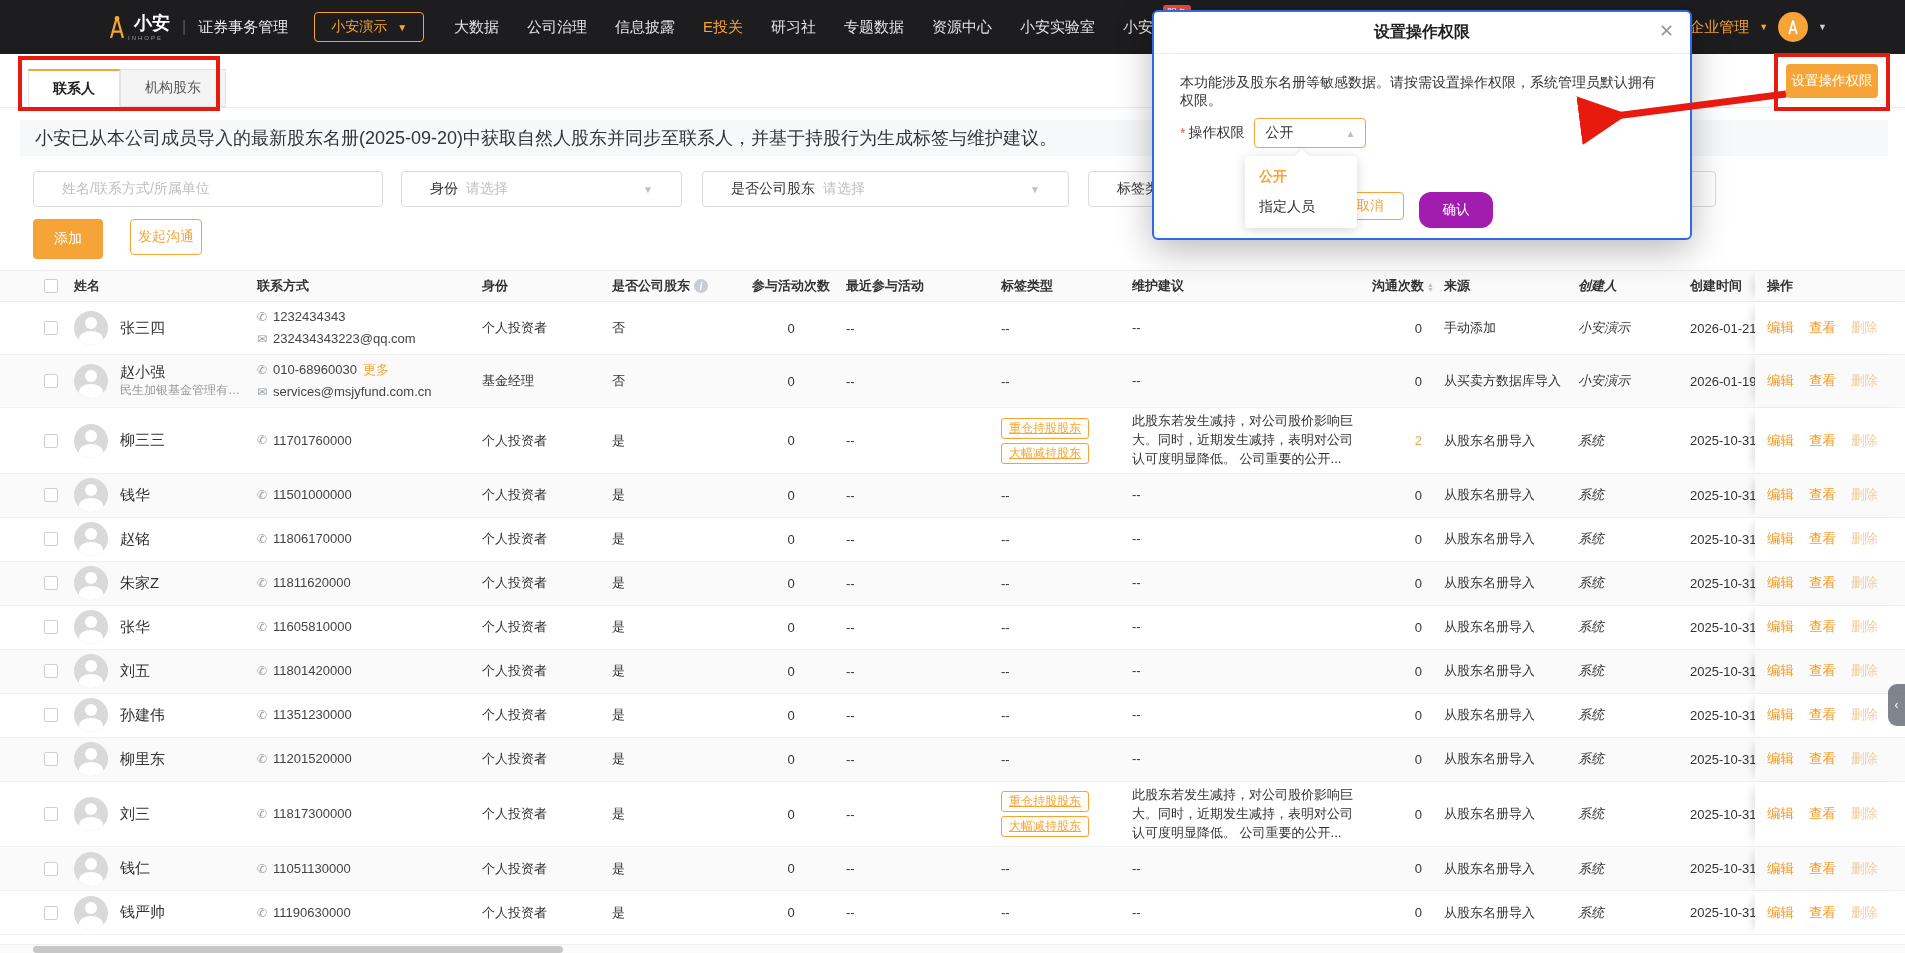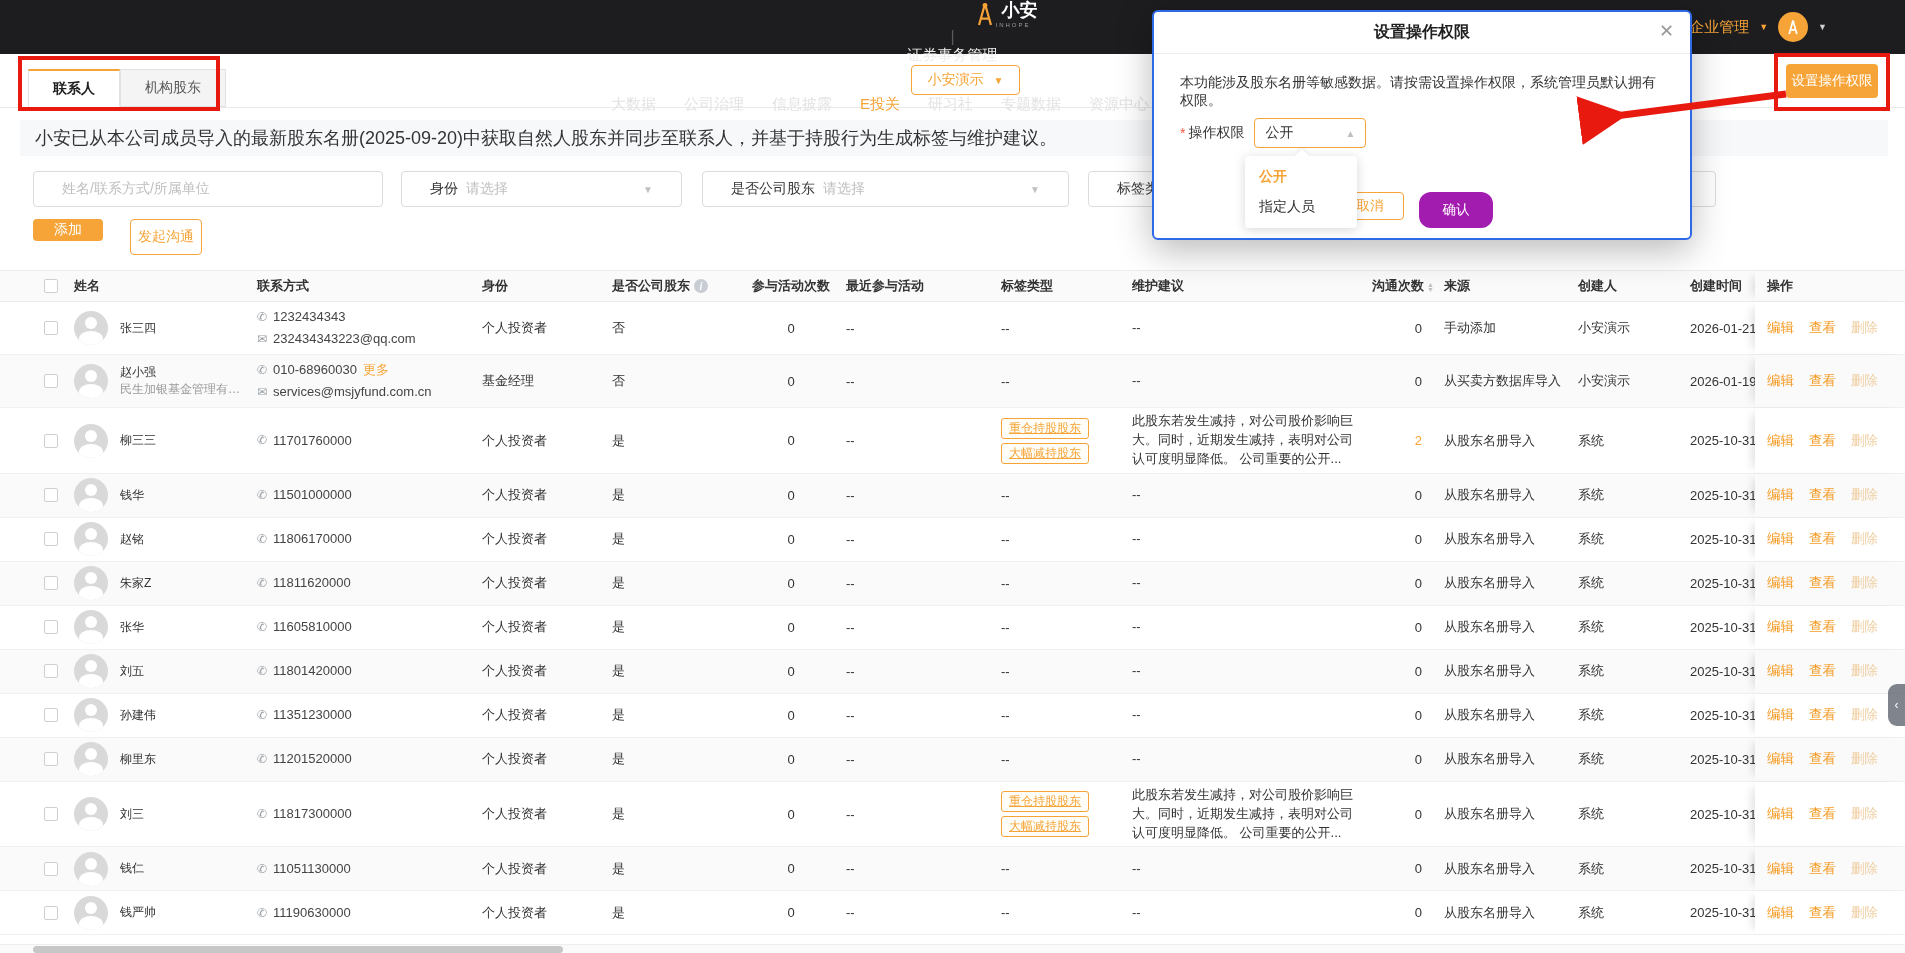--- a/index.html
+++ b/index.html
@@ -1,20 +1,20 @@
 <!DOCTYPE html>
 <html><head>
 <meta charset="utf-8">
 <style>
   * { margin:0; padding:0; box-sizing:border-box; }
   html,body { width:1905px; height:953px; overflow:hidden; }
   body { font-family:"Liberation Sans","DejaVu Sans",sans-serif; background:#fff; position:relative; color:#333; }
 
   
-  .nav { position:absolute; left:0; top:0; width:1905px; height:54px; background:#1D1D1F; display:flex; align-items:center; z-index:10;flex-direction:column; }
+  .nav { position:absolute; left:0; top:0; width:1905px; height:54px; background:#1D1D1F; display:flex; align-items:center; z-index:10; }
   .logo-wrap { display:flex; align-items:center; margin-left:106px; }
   .logo-txt { color:#fff; font-size:18px; font-weight:bold; line-height:1; margin-left:6px; }
   .logo-sub { color:#9a9a9a; font-size:6px; letter-spacing:2px; margin-top:3px; }
   .nav-divider { color:#5a5a5a; margin:0 12px; font-size:16px; }
   .nav-product { color:#ececec; font-size:15px; }
   .env-pill { display:flex; align-items:center; gap:10px; border:1px solid #F6A437; color:#F6A437; border-radius:4px; padding:5px 16px; font-size:14px; margin-left:26px; cursor:pointer; }
   .env-caret { font-size:10px; }
   .nav-menu { display:flex; align-items:center; gap:28px; margin-left:30px; }
   .nav-item { color:#e3e3e3; font-size:15px; cursor:pointer; position:relative; white-space:nowrap; }
   .nav-item.active { color:#F6A437; }
@@ -42,51 +42,51 @@
   .fctrl .lab { color:#333; margin-right:8px; white-space:nowrap; }
   .fctrl .ph { color:#bfbfbf; white-space:nowrap; }
   .fctrl .chev { margin-left:auto; color:#c0c0c0; font-size:10px; }
   #f-kw { left:33px; width:350px; }
   #f-id { left:401px; width:281px; }
   #f-sh { left:702px; width:367px; }
   #f-tag { left:1088px; width:352px; }
   #f-extra { left:1640px; width:76px; }
 
   
-  .btn-add { position:absolute; left:33px; top:219px; width:70px; height:22px; background:#F6A437; color:#fff; border:none; border-radius:4px; font-size:14px; cursor:pointer; }
+  .btn-add { position:absolute; left:33px; top:219px; width:70px; height:40px; background:#F6A437; color:#fff; border:none; border-radius:4px; font-size:14px; cursor:pointer; }
   .btn-comm { position:absolute; left:130px; top:219px; width:72px; height:36px; background:#fff; color:#F6A437; border:1px solid #F6A437; border-radius:4px; font-size:14px; cursor:pointer; }
 
   
   .table { position:absolute; left:0; top:270px; width:1905px; }
   .trow { display:flex; align-items:center; position:relative; border-bottom:1px solid #f0f0f0; min-height:44px; background:#fff; font-size:13px; }
   .trow.head { background:#fafafa; min-height:32px; height:32px; font-weight:bold; color:#333; border-top:1px solid #ededed; border-bottom:1px solid #ededed; }
   .trow.even { background:#fafafa; }
   .cell { padding:4px 8px; overflow:hidden; }
   .c0 { width:66px; padding-left:44px; display:flex; align-items:center; }
   .c1 { width:183px; }
   .c2 { width:225px; }
   .c3 { width:130px; }
   .c4 { width:140px; display:flex; align-items:center; gap:4px; }
   .c5 { width:94px; text-align:center; }
   .c6 { width:155px; }
   .c7 { width:131px; }
   .c8 { width:240px; line-height:1.45; }
   .c9 { width:72px; text-align:right; padding-right:14px; }
   .c10 { width:134px; }
-  .c11 { width:112px; }
+  .c11 { width:112px;font-style:italic; }
   .c12 { width:73px; white-space:nowrap; padding-right:0; }
   .cact { position:absolute; right:0; top:0; bottom:0; width:150px; display:flex; align-items:center; gap:15px; padding-left:12px; background:#fff; box-shadow:-8px 0 10px -6px rgba(0,0,0,.14); }
   .trow.even .cact { background:#fafafa; }
   .trow.head .cact { background:#fafafa; font-weight:bold; }
   .chk { width:14px; height:14px; border:1px solid #cfcfcf; border-radius:2px; background:#fff; display:inline-block; cursor:pointer; }
   .namecell { display:flex; align-items:center; gap:12px; }
   .avatar { width:34px; height:34px; border-radius:50%; background:#d9d9d9; flex:none; position:relative; overflow:hidden; }
   .avatar::before { content:""; position:absolute; left:11px; top:6px; width:12px; height:12px; border-radius:50%; background:#fff; }
   .avatar::after { content:""; position:absolute; left:5px; top:20px; width:24px; height:16px; border-radius:50%; background:#fff; }
-  .nm { font-size:12px; color:#333; }
+  .nm { font-size:15px; color:#333; }
   .org { font-size:12px; color:#9a9a9a; white-space:nowrap; overflow:hidden; text-overflow:ellipsis; max-width:128px; }
   .cline { display:flex; align-items:center; gap:6px; color:#444; line-height:1.7; white-space:nowrap; }
   .cicon { color:#9aa0a6; font-size:12px; }
   .morelink { color:#F6A437; cursor:pointer; }
   .tagcol { display:flex; flex-direction:column; gap:4px; align-items:flex-start; }
   .tag { border:1px solid #F6A437; color:#F6A437; font-size:12px; padding:1px 7px; border-radius:3px; background:#fffdf7; white-space:nowrap;text-decoration:underline; }
   .commhot { color:#F6A437; cursor:pointer; }
   .lnk { color:#F59A23; cursor:pointer; font-size:13.5px; white-space:nowrap; }
   .lnk.disabled { color:#EFCD9F; cursor:default; }
   .info-i { width:14px; height:14px; border-radius:50%; background:#c8ccd3; color:#fff; font-size:10px; font-style:italic; display:inline-flex; align-items:center; justify-content:center; font-weight:bold; }

